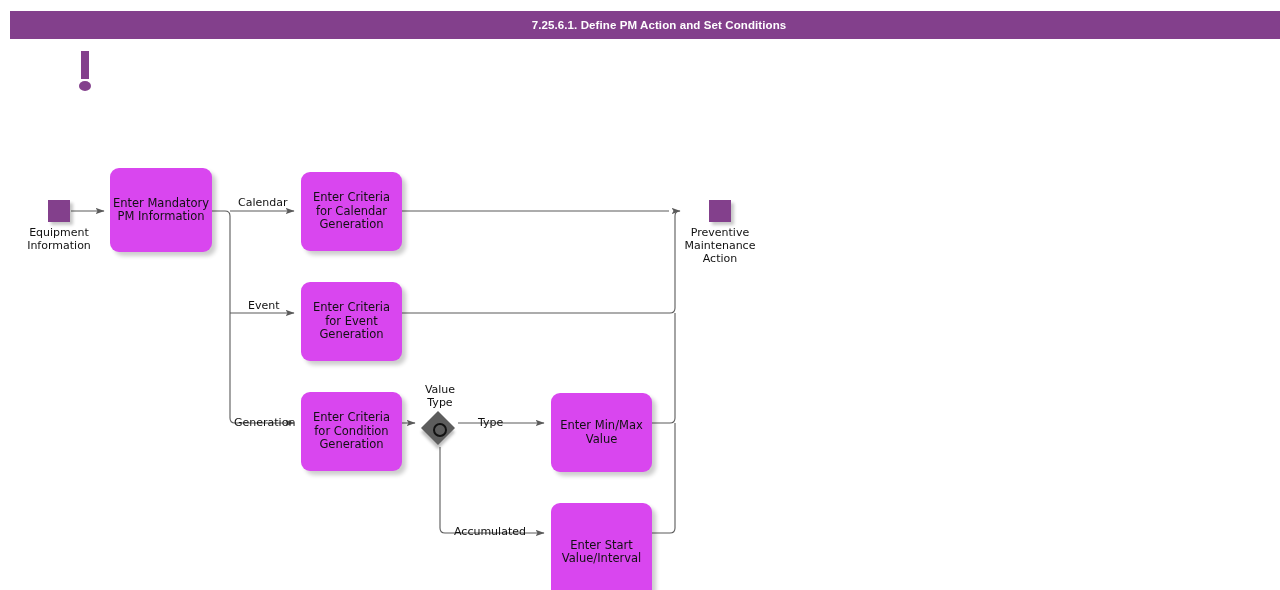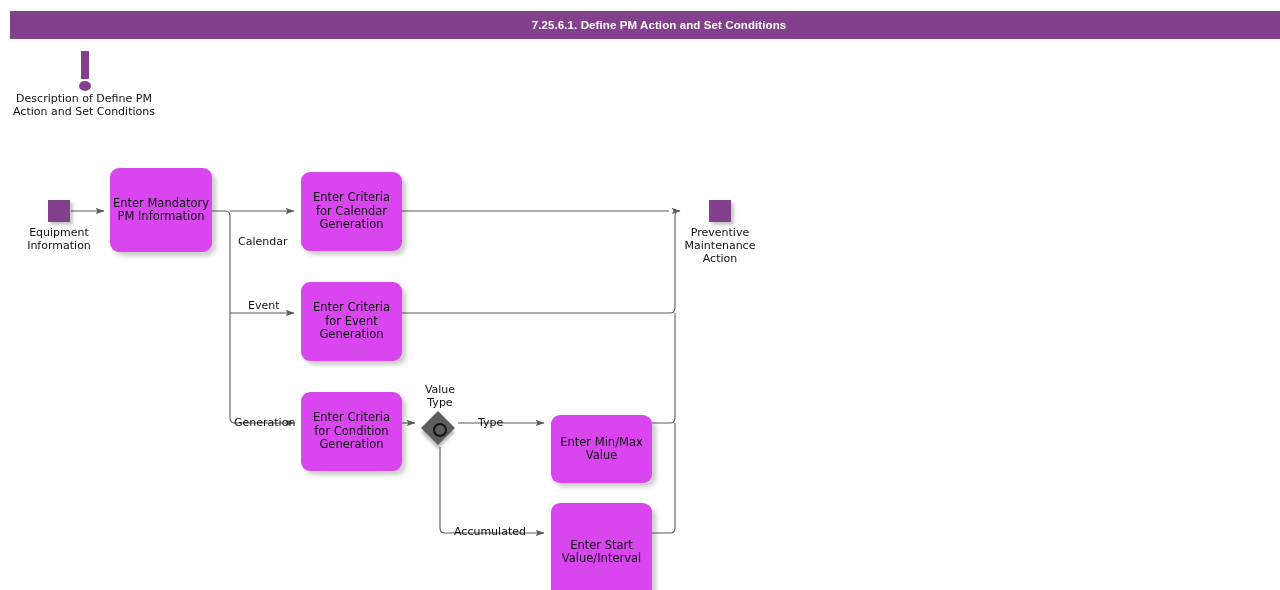--- a/index.html
+++ b/index.html
@@ -212,23 +212,20 @@
 
     <path d="M652,533 L670,533 Q675,533 675,528 L675,423"></path>
   </g>
 </svg>
 
 <div id="annotation">
   <div class="bang">
     <div class="bar"></div>
     <div class="dot"></div>
   </div>
-  <div class="ann-text">Description of Define PM
-Action and Set
-Conditions</div>
 </div>
 
 <div class="event" style="left:48px; top:200px;">
   <div class="sq"></div>
   <div class="ev-label">Equipment
 Information</div>
 </div>
 
 <div class="event" style="left:709px; top:200px;">
   <div class="sq"></div>
@@ -253,34 +250,34 @@
 for Event
 Generation</span>
 </div>
 
 <div class="task" style="left:301px; top:392px; width:101px; height:79px;">
   <span>Enter Criteria
 for Condition
 Generation</span>
 </div>
 
-<div class="task" style="left:551px; top:415px; width:101px; height:68px;">
+<div class="task" style="left:551px; top:393px; width:101px; height:79px;">
   <span>Enter Min/Max
 Value</span>
 </div>
 
 <div class="task" style="left:551px; top:503px; width:101px; height:98px;">
   <span>Enter Start
 Value/Interval</span>
 </div>
 
 <div id="gateway">
   <div class="diamond"></div>
   <div class="ring"></div>
   <div class="gw-label">Value
 Type</div>
 </div>
 
-<span class="flow-label" style="left:238px; top:196px;margin-top:39px;">Calendar</span>
+<span class="flow-label" style="left:238px; top:196px;">Calendar</span>
 <span class="flow-label" style="left:248px; top:299px;">Event</span>
 <span class="flow-label" style="left:234px; top:416px;">Generation</span>
 <span class="flow-label" style="left:478px; top:416px;">Type</span>
 <span class="flow-label" style="left:454px; top:525px;">Accumulated</span>
 
 </body></html>

